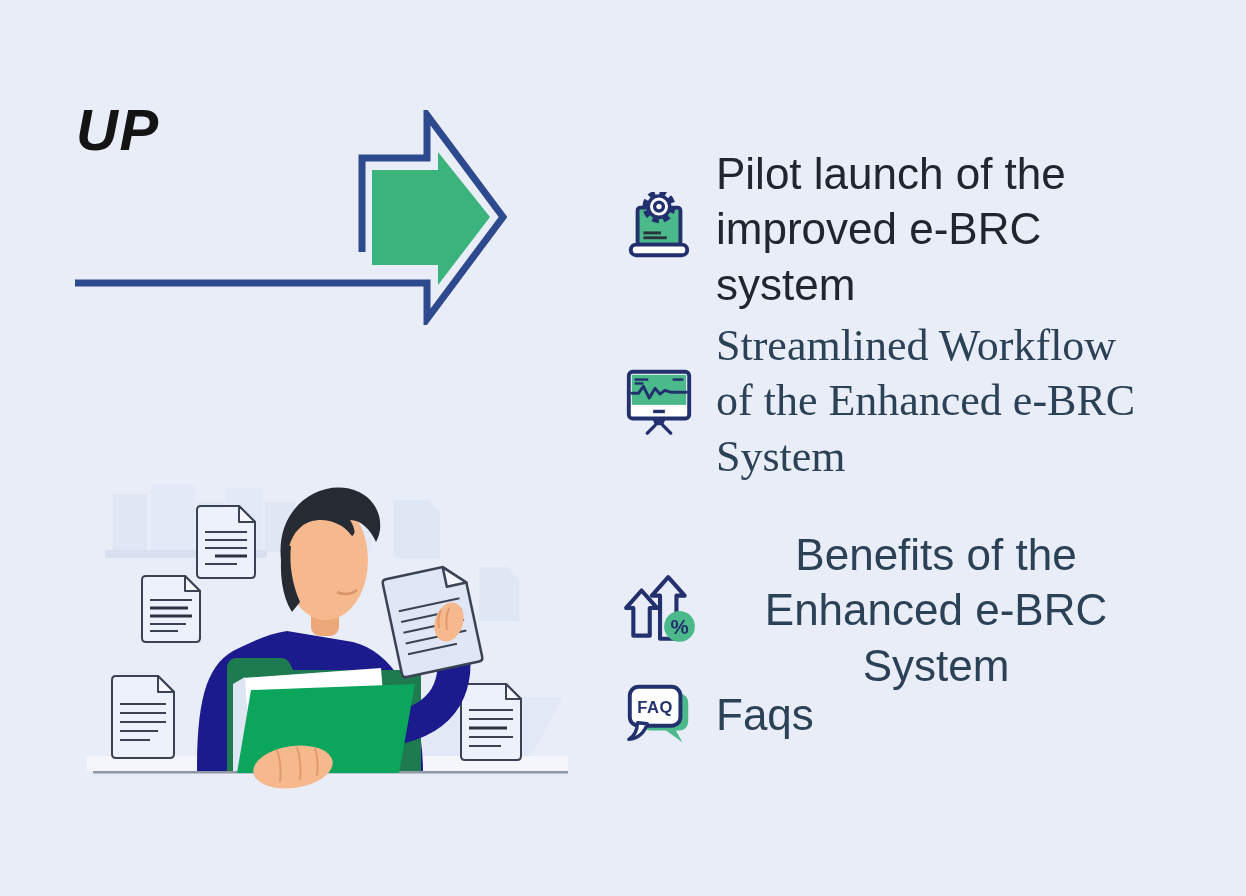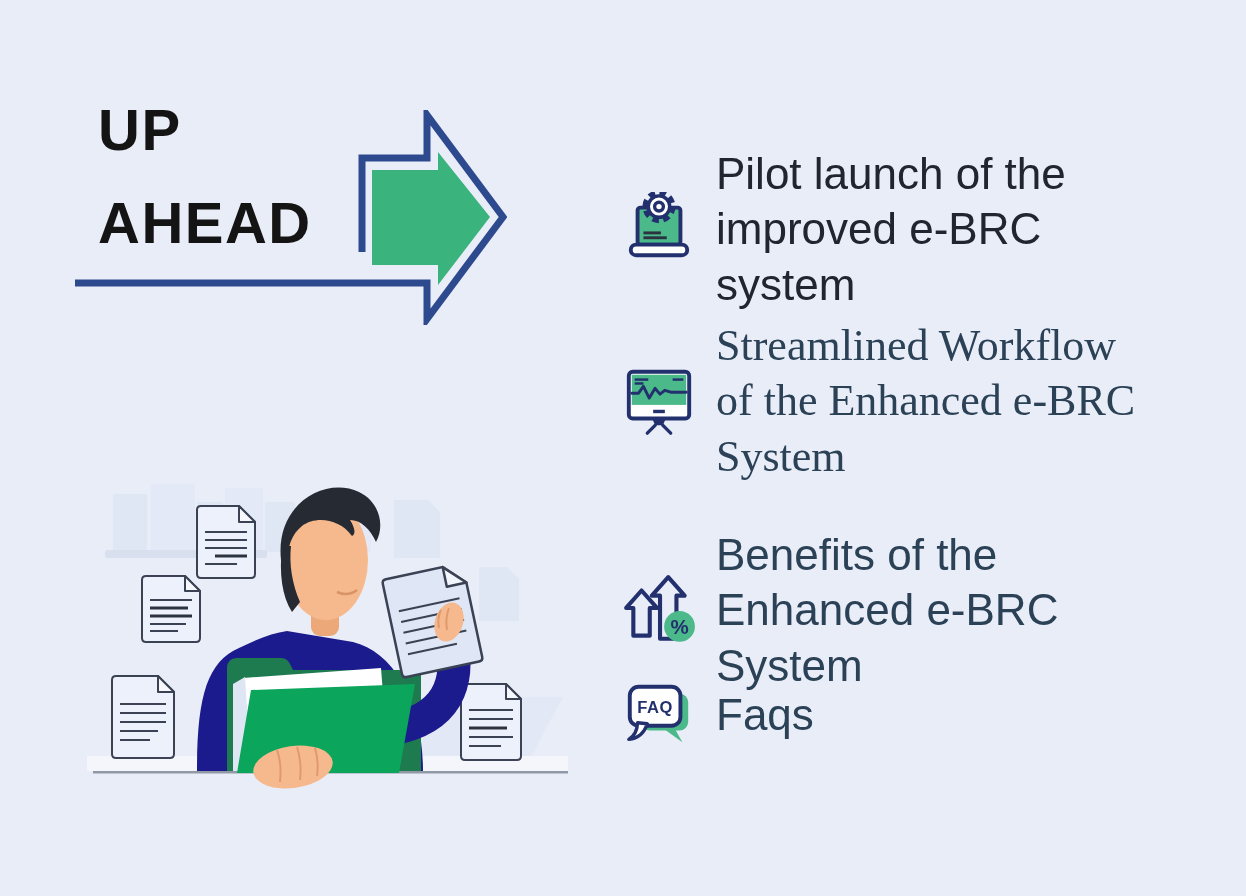--- a/index.html
+++ b/index.html
@@ -8,42 +8,43 @@
     background:var(--background,#e9edf8);
   }
   .canvas{
     position:relative;
     width:1246px;height:896px;
     background:var(--background,#e9edf8);
     overflow:hidden;
   }
   
   .title{
-    position:absolute;left:98px;top:84px;
+    position:absolute;left:76px;top:84px;
     font-size:58px;font-weight:700;
     letter-spacing:1.5px;line-height:1.6;
     color:var(--title-color,#141414);
+    font-style:italic;
   }
   
   .arrow-svg{position:absolute;left:72px;top:110px;}
   .arrow-outline{fill:none;stroke:var(--navy-outline,#2e4a8f);stroke-width:7;stroke-linejoin:miter;}
   .arrow-green{fill:var(--accent-green,#3ab37d);}
   
   .item{
     position:absolute;left:616px;
     display:flex;align-items:center;gap:14px;
   }
   .icon-box{width:86px;display:flex;justify-content:center;flex:0 0 86px;}
   .label{
     font-size:44px;line-height:1.26;
     color:var(--item-color,#2b4156);
   }
   .item-1 .label{color:var(--item1-color,#21252d);max-width:420px;}
   .item-2 .label{max-width:438px;font-family:Liberation Serif, serif;}
-  .item-3 .label{max-width:440px;}
+  .item-3 .label{max-width:440px;text-align:center;}
   .item-4 .label{max-width:440px;}
   .item-1{top:146px;min-height:92px;}
   .item-2{top:318px;min-height:136px;}
   .item-3{top:527px;min-height:96px;}
   .item-4{top:676px;min-height:78px;justify-content:space-between;}
   
   .ic-navy-st{stroke:var(--icon-navy,#22306e);fill:none;}
   .ic-navy-fill{fill:var(--icon-navy,#22306e);}
   .ic-green{fill:var(--icon-green,#4cb98a);}
   .ic-white{fill:#ffffff;}
@@ -60,21 +61,20 @@
   .sweater{fill:var(--sweater-navy,#1b1b8e);}
   .hairc{fill:var(--hair,#262b33);}
 </style>
 </head>
 <body>
 
 <div class="canvas">
 
   <div class="title">
     <div>UP</div>
-    <div>AHEAD</div>
   </div>
 
   <svg class="arrow-svg" width="435" height="215" viewBox="0 0 435 215">
     <path class="arrow-outline" d="M290,142 L290,48 L355,48 L355,5 L431,107 L355,209 L355,173 L3,173"></path>
     <path class="arrow-green" d="M300,60 L366,60 L366,42 L418,107 L366,175 L366,155 L300,155 Z"></path>
   </svg>
 
   <div class="item item-1">
     <div class="icon-box">
       <svg width="74" height="74" viewBox="0 0 76 76">

